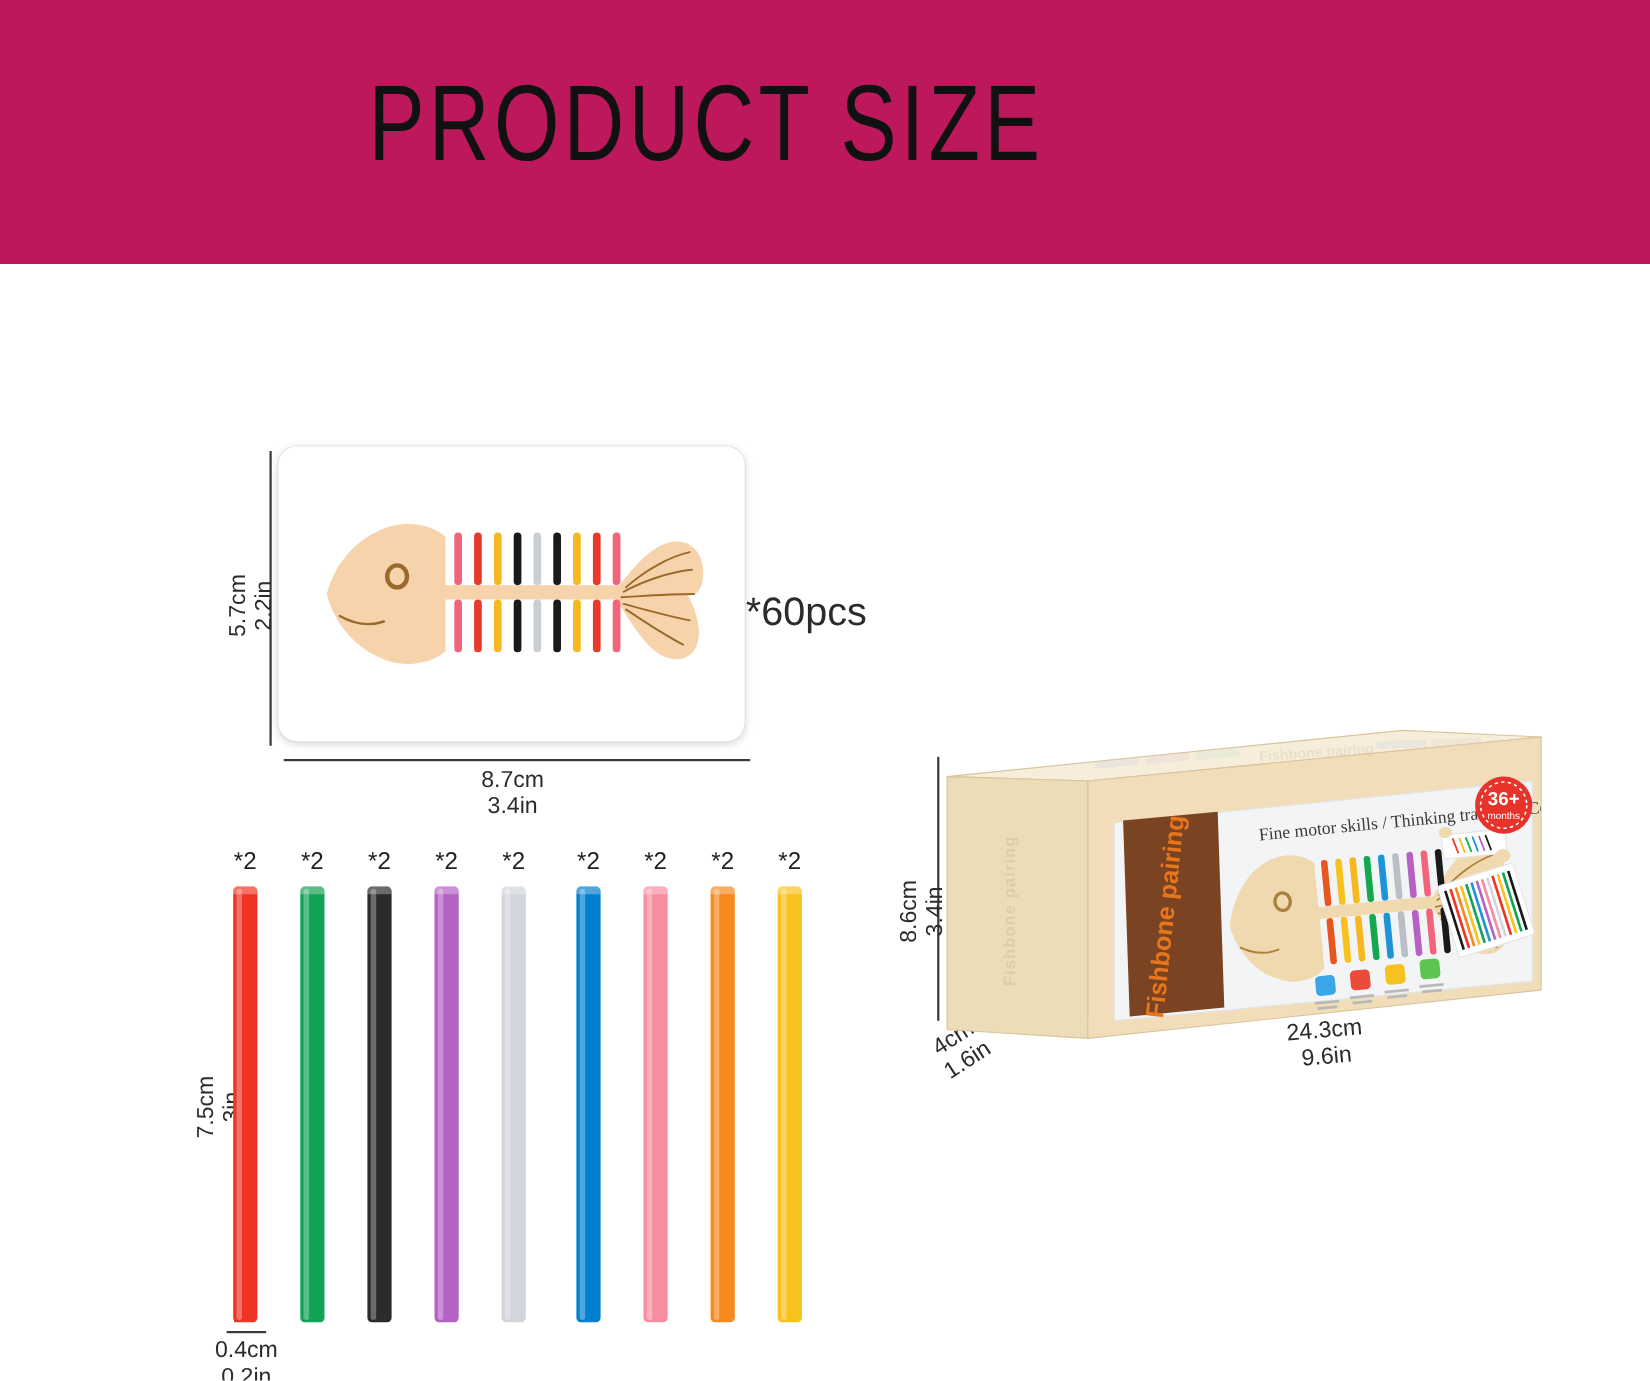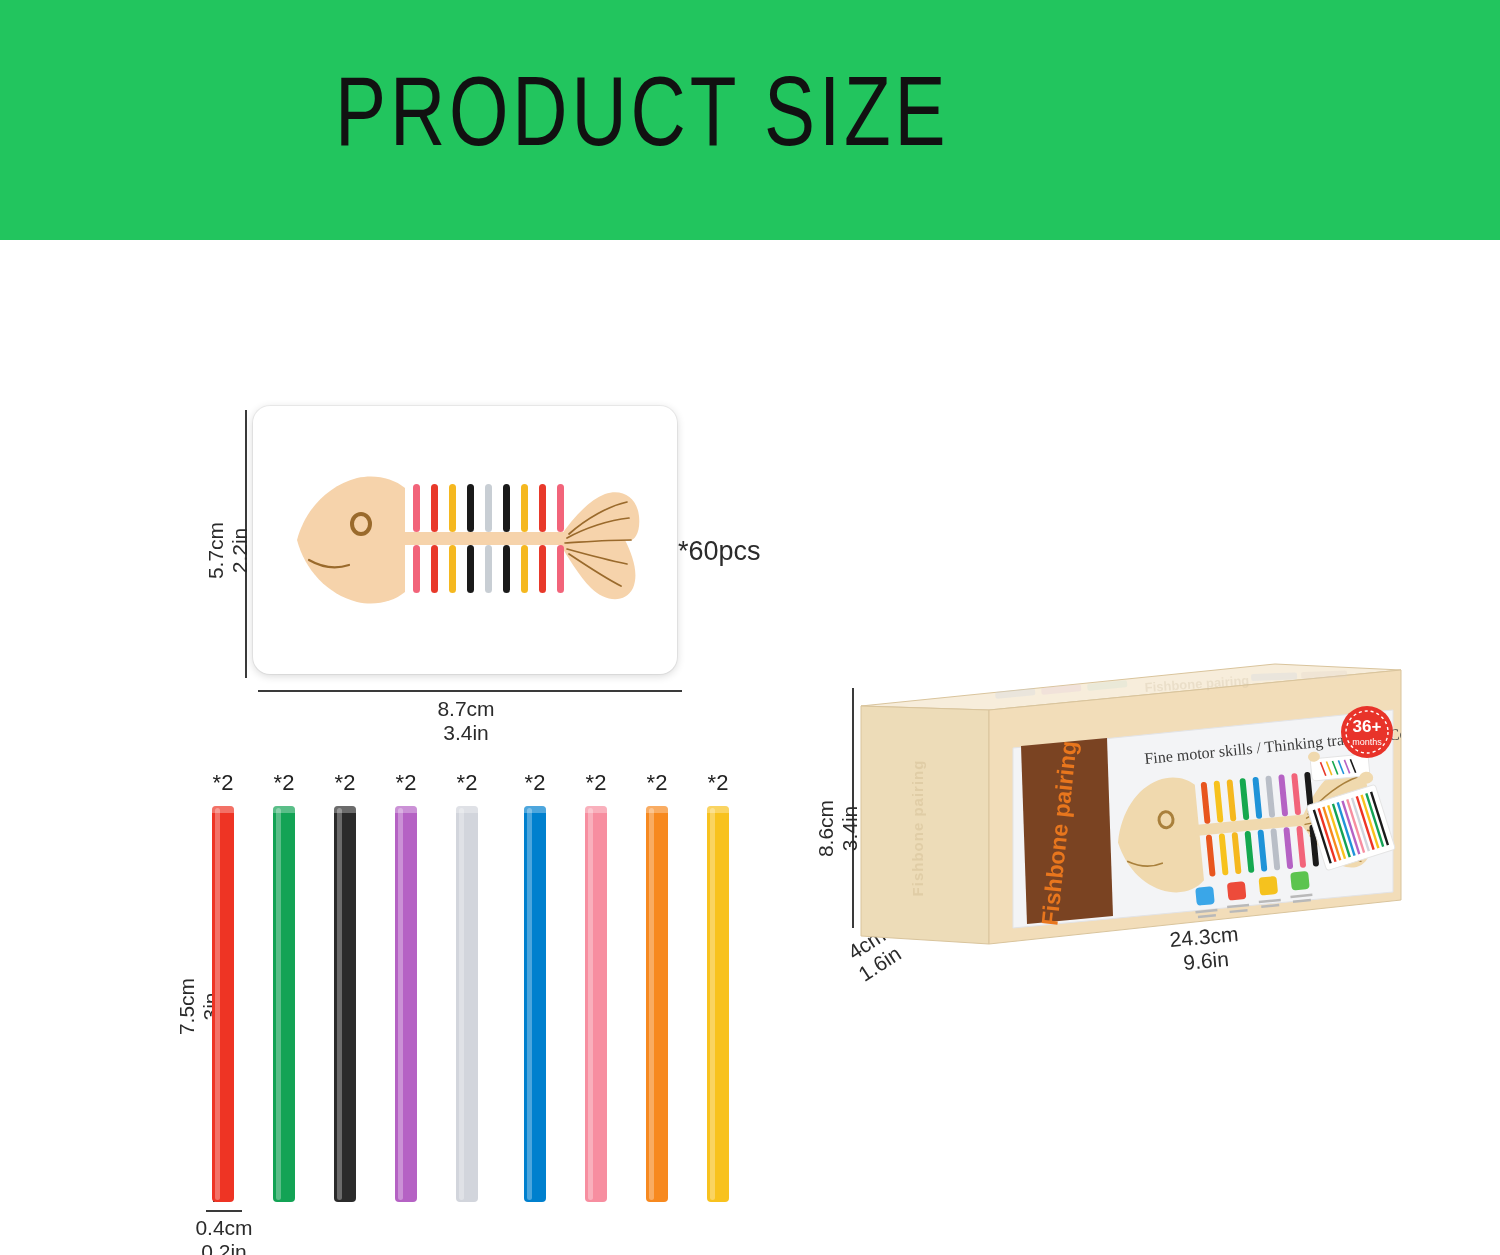--- a/index.html
+++ b/index.html
@@ -7,21 +7,21 @@
     width:1500px;height:1255px;
     background:#ffffff;
     font-family:"Liberation Sans", sans-serif;
     overflow:hidden;
     position:relative;
   }
 
   
   #header{
     position:absolute;left:0;top:0;width:1500px;height:240px;
-    background:#22c55e;
+    background:#be185d;
   }
   #header-title{
     position:absolute;left:335px;top:62px;
     font-size:98px;
     letter-spacing:5px;
     color:#111111;
     font-weight:400;
     transform:scaleX(0.78);
     transform-origin:left top;
     white-space:nowrap;
@@ -155,21 +155,21 @@
     </svg>
   </div>
 
   <div class="rule" style="left:258px;top:690px;width:424px;height:2px;"></div>
 
   <div class="dim" style="left:386px;top:697px;width:160px;">
     <div>8.7cm</div>
     <div>3.4in</div>
   </div>
 
-  <div class="dim" style="left:678px;top:536px;font-size:27px;">*60pcs</div>
+  <div class="dim" style="left:678px;top:536px;font-size:36px;">*60pcs</div>
 </div>
 
 <div>
 
   <div class="rule" style="left:213px;top:808px;width:2px;height:394px;"></div>
 
   <div class="dim rot90" style="left:139px;top:983px;width:120px;">
     <div>7.5cm</div>
     <div>3in</div>
   </div>

